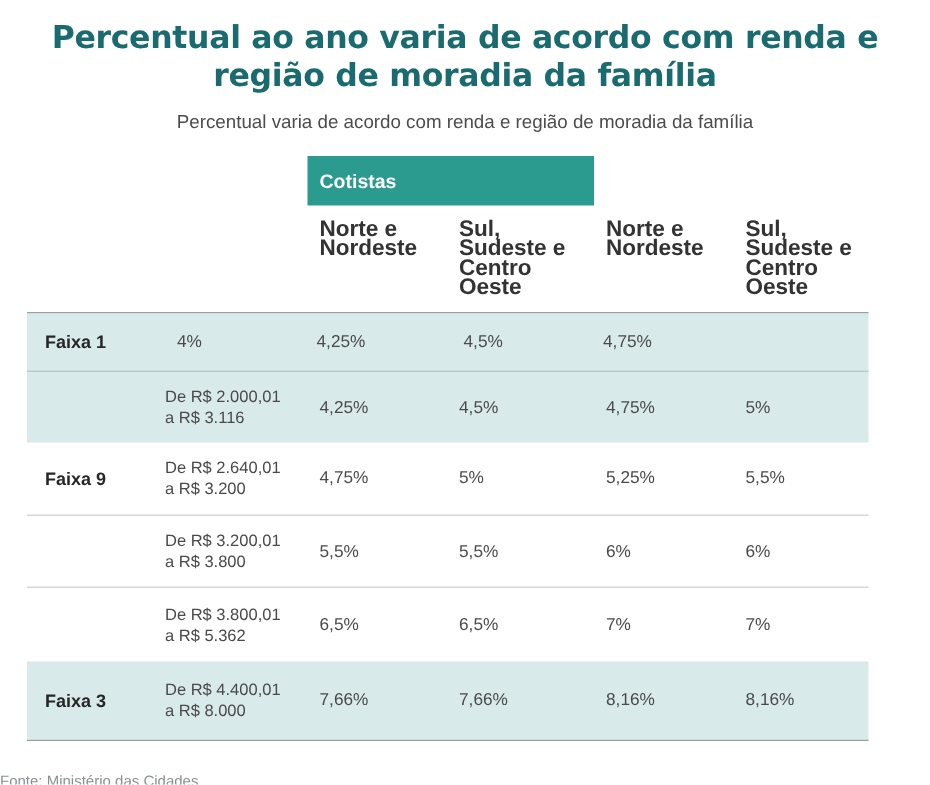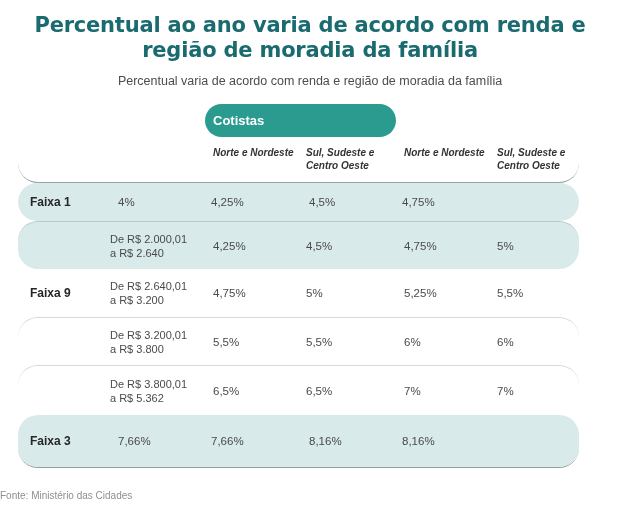--- a/index.html
+++ b/index.html
@@ -1,21 +1,21 @@
 <!DOCTYPE html>
 <html style="--teal: #2a9b8e; --orange: #d4834e; --hl: #d9eaeb; --title-color: #1a6b70;"><head>
 <meta charset="utf-8">
 <style>
   :root{
     --teal:#2a9b8e;
     --orange:#d4834e;
     --hl:#d9eaeb;
     --title-color:#1a6b70;
   }
-  *{box-sizing:border-box;margin:0;padding:0;border-radius:20px;}
+  *{box-sizing:border-box;margin:0;padding:0;}
   html,body{background:#ffffff;}
   body{
     width:620px;height:523px;overflow:hidden;
     font-family:"Liberation Sans","DejaVu Sans",sans-serif;
     color:#4a4a4a;
   }
   .page{width:620px;height:523px;background:#fff;}
   .title{
     padding-top:13px;
     text-align:center;
@@ -43,22 +43,22 @@
   }
   .bar.cotistas{width:191px;background:var(--teal);}
   .bar.naocotistas{width:183px;background:var(--orange);margin-top:44px;}
   .subhead-row{
     display:flex;
     padding:9px 0 10px 0;
     border-bottom:1px solid #9aa1a1;
   }
   .subhead-spacer{width:187px;}
   .subhead{
-    font-size:10px;font-weight:bold;color:#333333;
-    line-height:13px;padding-left:8px;font-style:italic;
+    font-size:15px;font-weight:bold;color:#333333;
+    line-height:13px;padding-left:8px;
   }
   .sh1{width:93px;}
   .sh2{width:98px;}
   .sh3{width:93px;}
   .sh4{width:90px;}
   #rows{border-bottom:1px solid #949e9e;}
   .row{
     display:flex;align-items:center;
     min-height:48px;
     font-size:11px;color:#4a4a4a;
@@ -113,21 +113,21 @@
   <div class="row highlight first">
     <div class="c-faixa">Faixa 1</div>
     <div class="c-val c-v1">4%</div>
     <div class="c-val c-v2">4,25%</div>
     <div class="c-val c-v3">4,5%</div>
     <div class="c-val c-v4">4,75%</div>
   </div>
 
   <div class="row highlight" style="border-top: 1px solid rgb(185, 201, 202);">
     <div class="c-faixa"></div>
-    <div class="c-renda">De R$ 2.000,01 a R$ 2.640</div>
+    <div class="c-renda">De R$ 2.000,01 a R$ 3.116</div>
     <div class="c-val c-v1">4,25%</div>
     <div class="c-val c-v2">4,5%</div>
     <div class="c-val c-v3">4,75%</div>
     <div class="c-val c-v4">5%</div>
   </div>
 
   <div class="row">
     <div class="c-faixa">Faixa 9</div>
     <div class="c-renda">De R$ 2.640,01 a R$ 3.200</div>
     <div class="c-val c-v1">4,75%</div>
@@ -149,20 +149,21 @@
     <div class="c-faixa"></div>
     <div class="c-renda">De R$ 3.800,01 a R$ 5.362</div>
     <div class="c-val c-v1">6,5%</div>
     <div class="c-val c-v2">6,5%</div>
     <div class="c-val c-v3">7%</div>
     <div class="c-val c-v4">7%</div>
   </div>
 
   <div class="row highlight" style="min-height: 52px;">
     <div class="c-faixa">Faixa 3</div>
+    <div class="c-renda">De R$ 4.400,01 a R$ 8.000</div>
     <div class="c-val c-v1">7,66%</div>
     <div class="c-val c-v2">7,66%</div>
     <div class="c-val c-v3">8,16%</div>
     <div class="c-val c-v4">8,16%</div>
   </div>
 </div>
 
   </div>
 
   <p class="source">Fonte: Ministério das Cidades</p>

